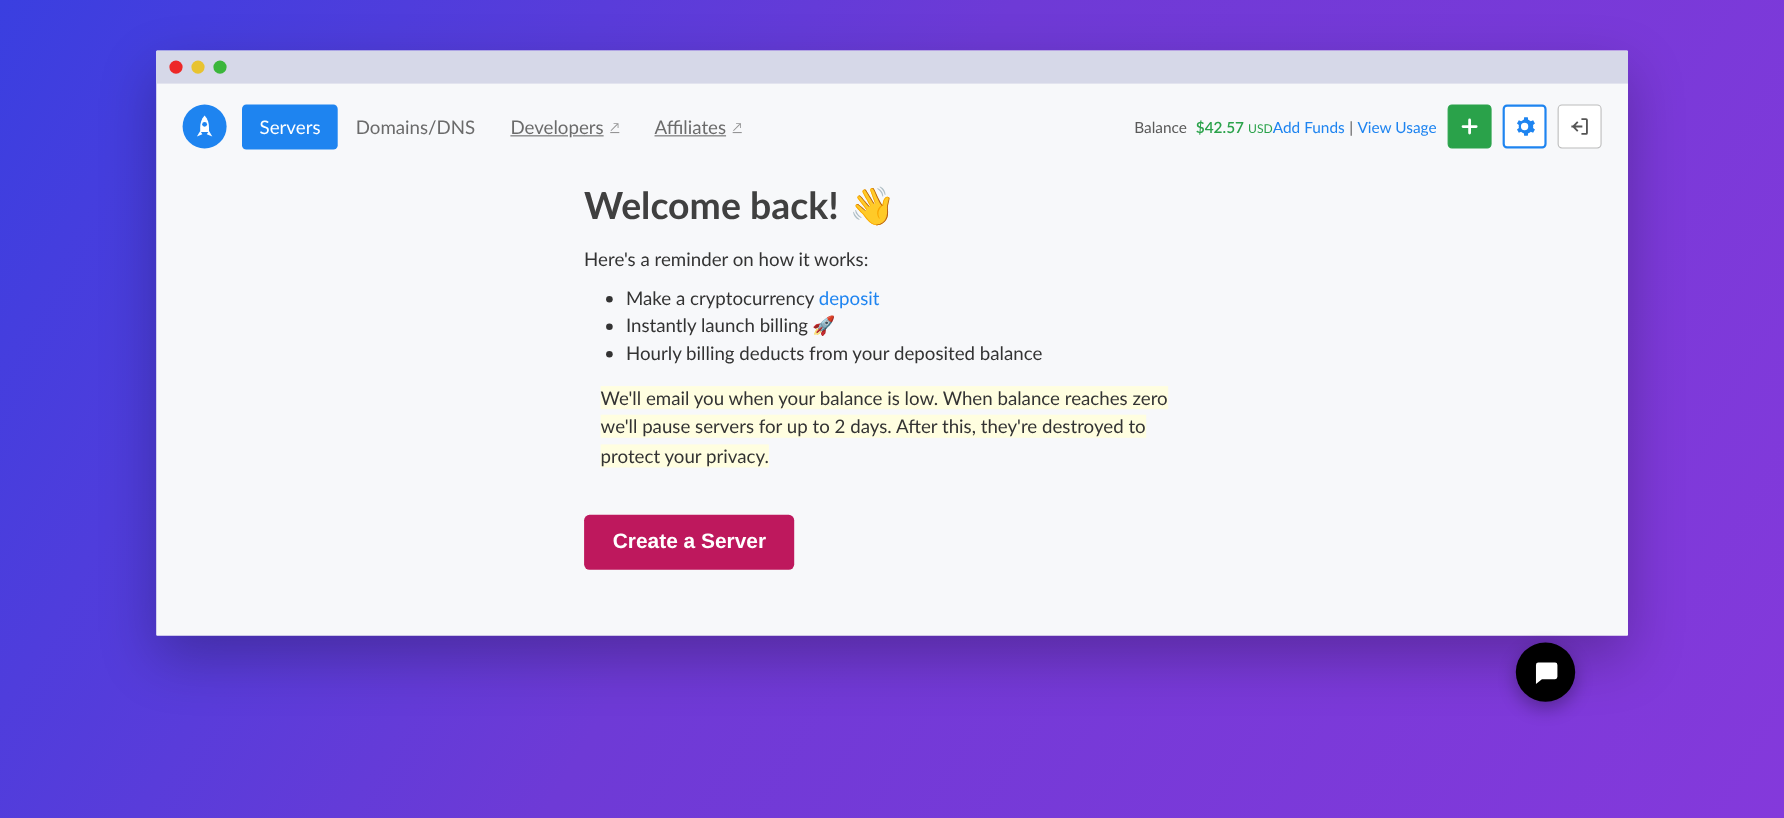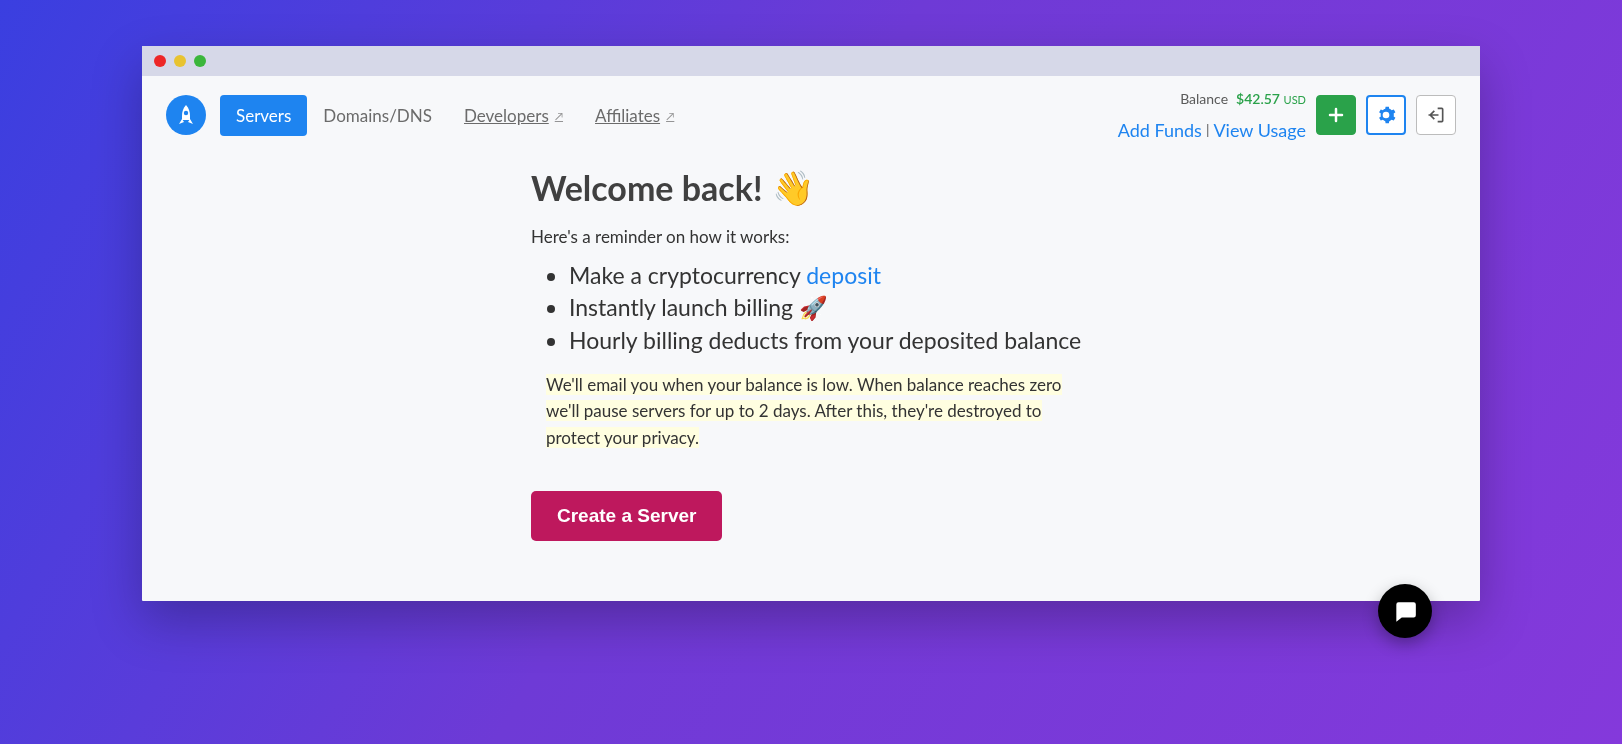--- a/index.html
+++ b/index.html
@@ -42,44 +42,44 @@
   }
   .nav-item{
     color:#6b6b6b;font-size:17px;padding:10px 16px;border-radius:4px;
     cursor:pointer;display:inline-flex;align-items:center;gap:4px;
   }
   .nav-item.active{background:#1e84f0;color:#fff;}
   .nav-item.ext{text-decoration:underline;}
   .ext-icon{font-size:11px;opacity:0.7;margin-left:2px;}
 
   .topright{margin-left:auto;display:flex;align-items:center;gap:10px;}
-  .balance-block{display:flex;flex-direction:column;align-items:flex-end;font-size:14px;gap:12px;}
+  .balance-block{display:flex;flex-direction:row;align-items:flex-end;font-size:14px;}
   .balance-row1{display:flex;gap:8px;align-items:baseline;}
   .balance-label{color:#5a5a5a;}
   .balance-amount{color:#2aa24a;font-weight:600;text-align:right;}
   .balance-usd{color:#2aa24a;font-size:11px;}
   .balance-row2{display:flex;gap:4px;align-items:center;}
-  .linkish{color:#1e84f0;cursor:pointer;font-size:18px;}
+  .linkish{color:#1e84f0;cursor:pointer;font-size:14px;}
   .sep{color:#5a5a5a;}
   .icon-btn{
     width:40px;height:40px;border-radius:4px;display:flex;align-items:center;justify-content:center;
     cursor:pointer;
   }
   .plus-btn{background:#2aa24a;border:1px solid #2aa24a;}
   .gear-btn{border:2px solid #1e84f0;background:#fff;}
   .logout-btn{border:1px solid #bcbcbc;background:#fff;}
 
   .content{
     padding:24px 0 60px 0;
     display:flex;justify-content:center;
   }
   .inner{width:560px;}
   .headline{font-size:34px;font-weight:700;color:#404040;display:flex;align-items:center;gap:10px;}
   .subtitle{margin-top:18px;color:#333;font-size:17px;}
-  ul.reminders{margin:14px 0 14px 38px;color:#333;font-size:23px;}
+  ul.reminders{margin:14px 0 14px 38px;color:#333;font-size:17px;}
   ul.reminders li{margin:4px 0;}
   .link-inline{color:#1e84f0;cursor:pointer;}
   .highlight{
     background:#fffee0;padding:0;display:inline;
     line-height:1.55;font-size:17px;color:#333;
   }
   .highlight-wrap{margin:18px 15px;}
   .create-btn{
     margin-top:22px;padding:14px 26px;background:#be185d;color:#fff;
     border:none;border-radius:5px;font-size:19px;font-weight:600;cursor:pointer;

